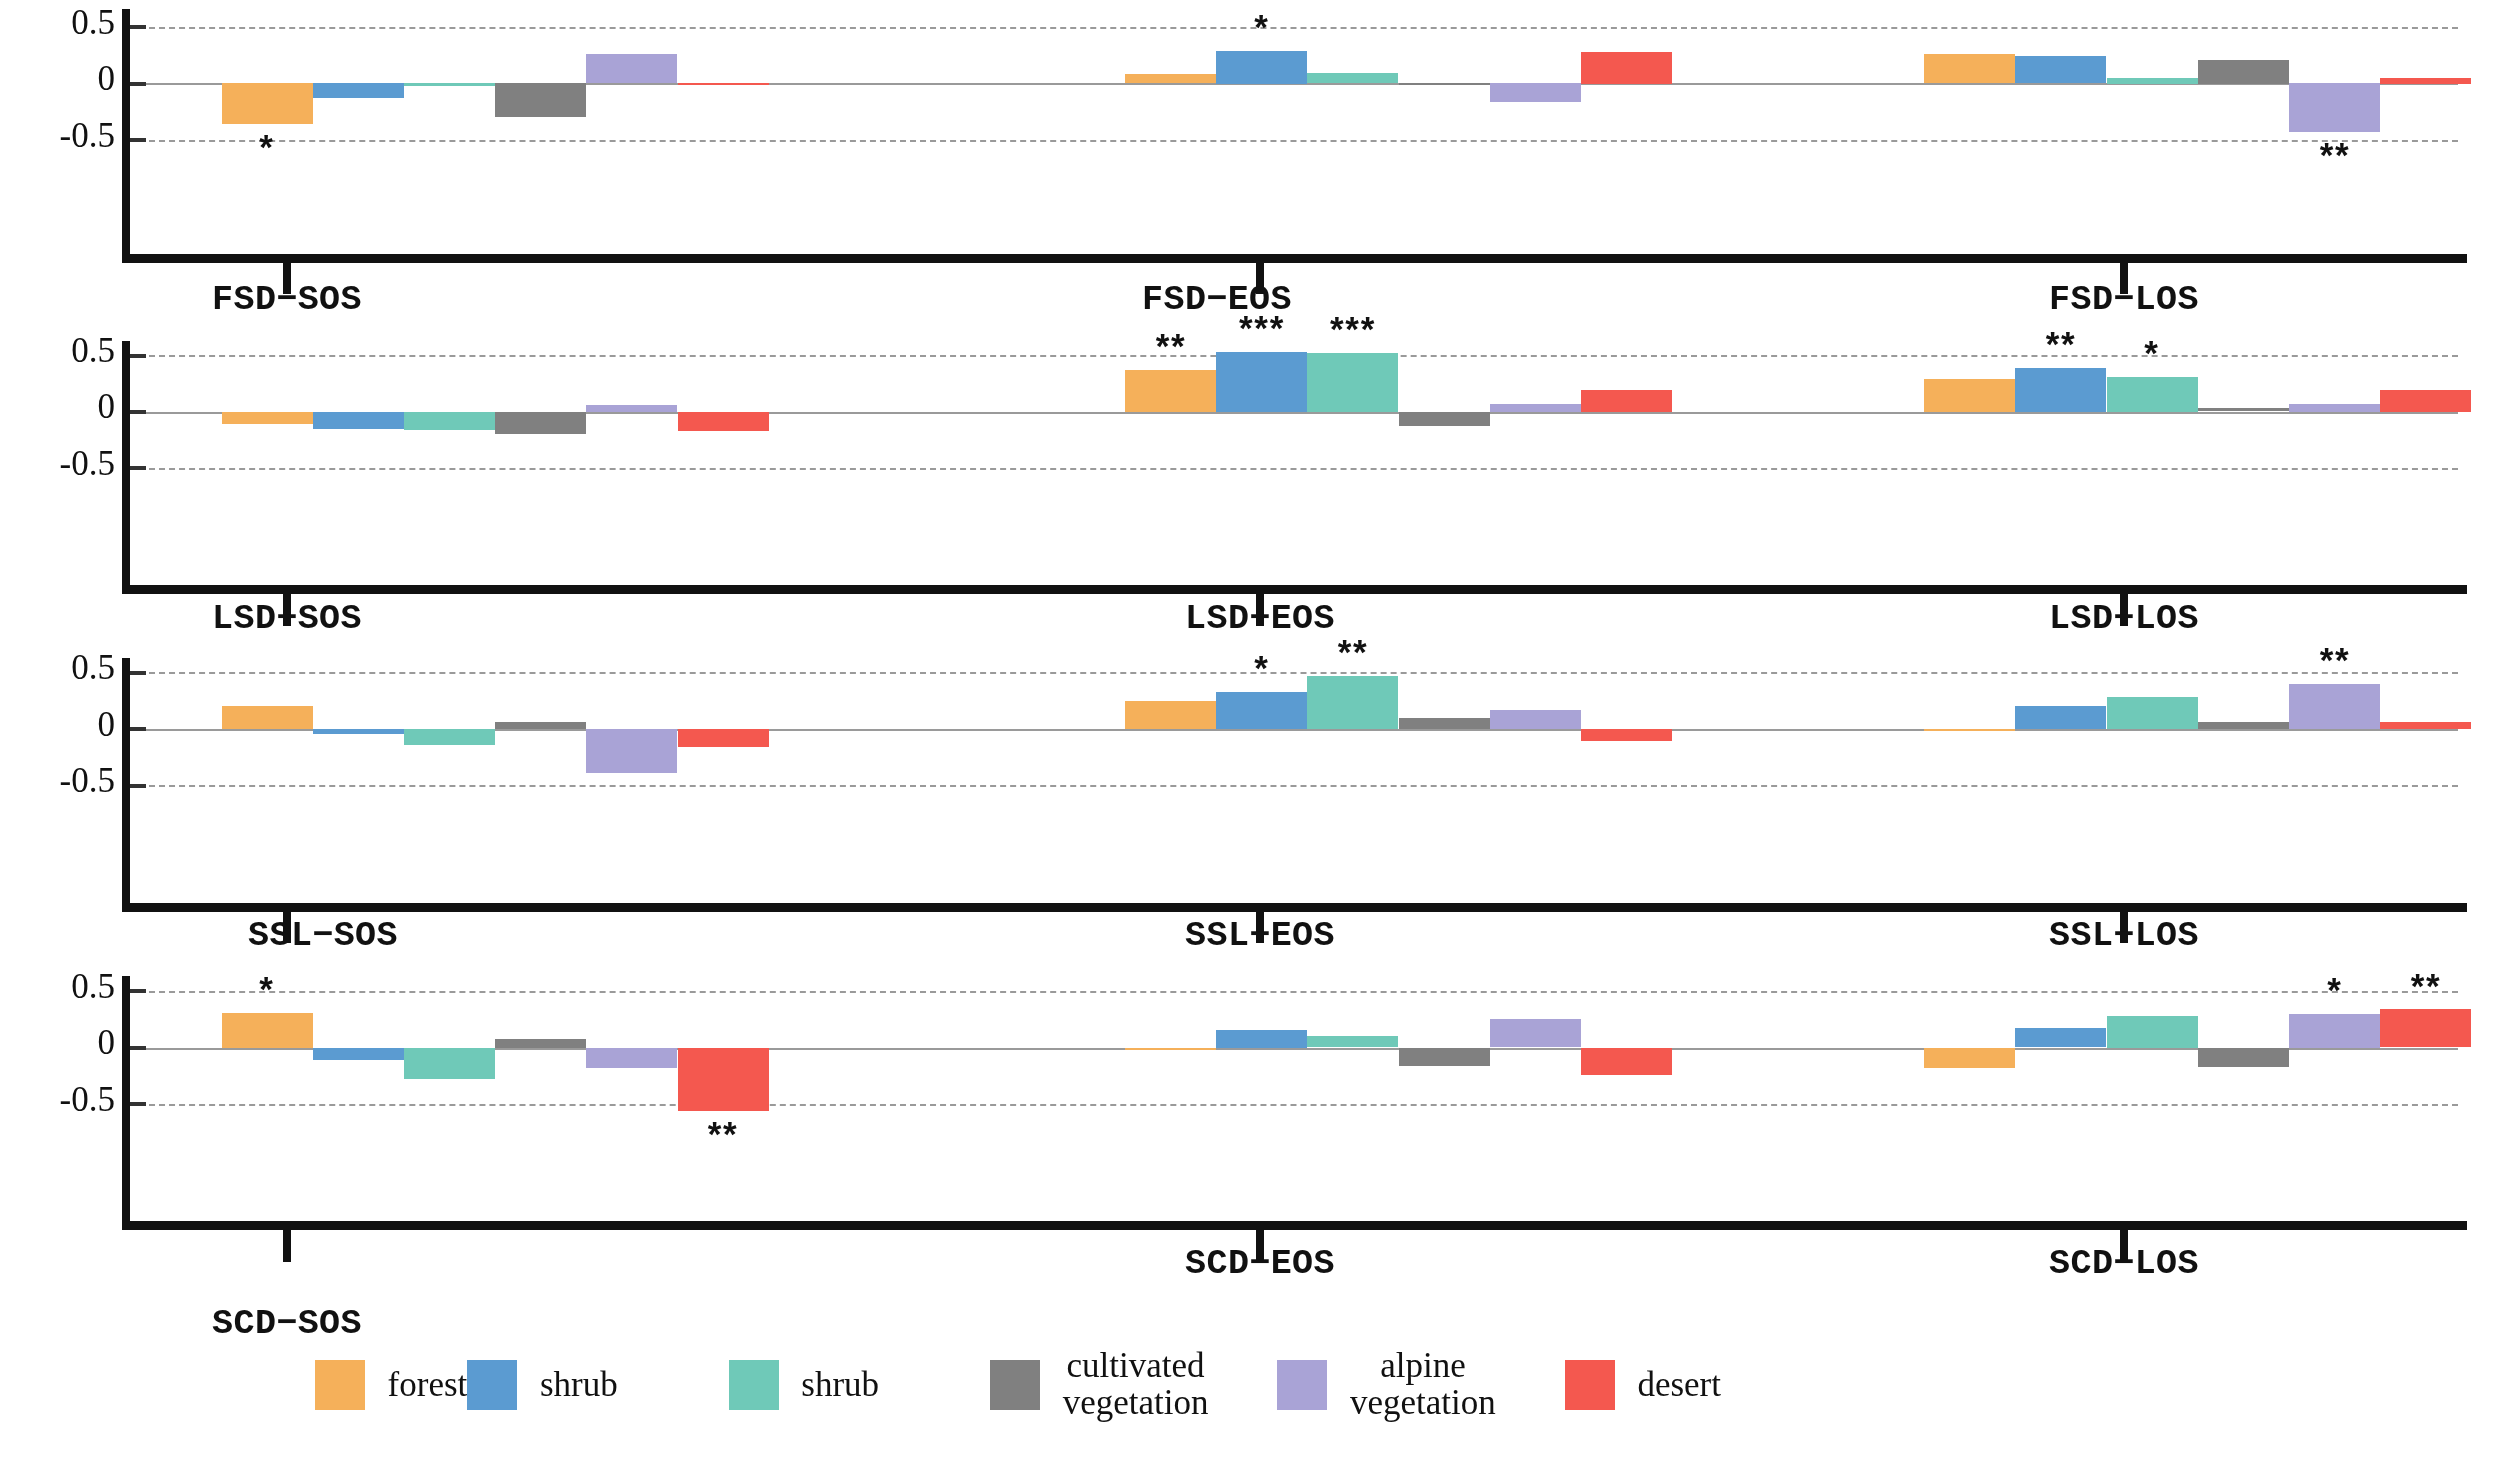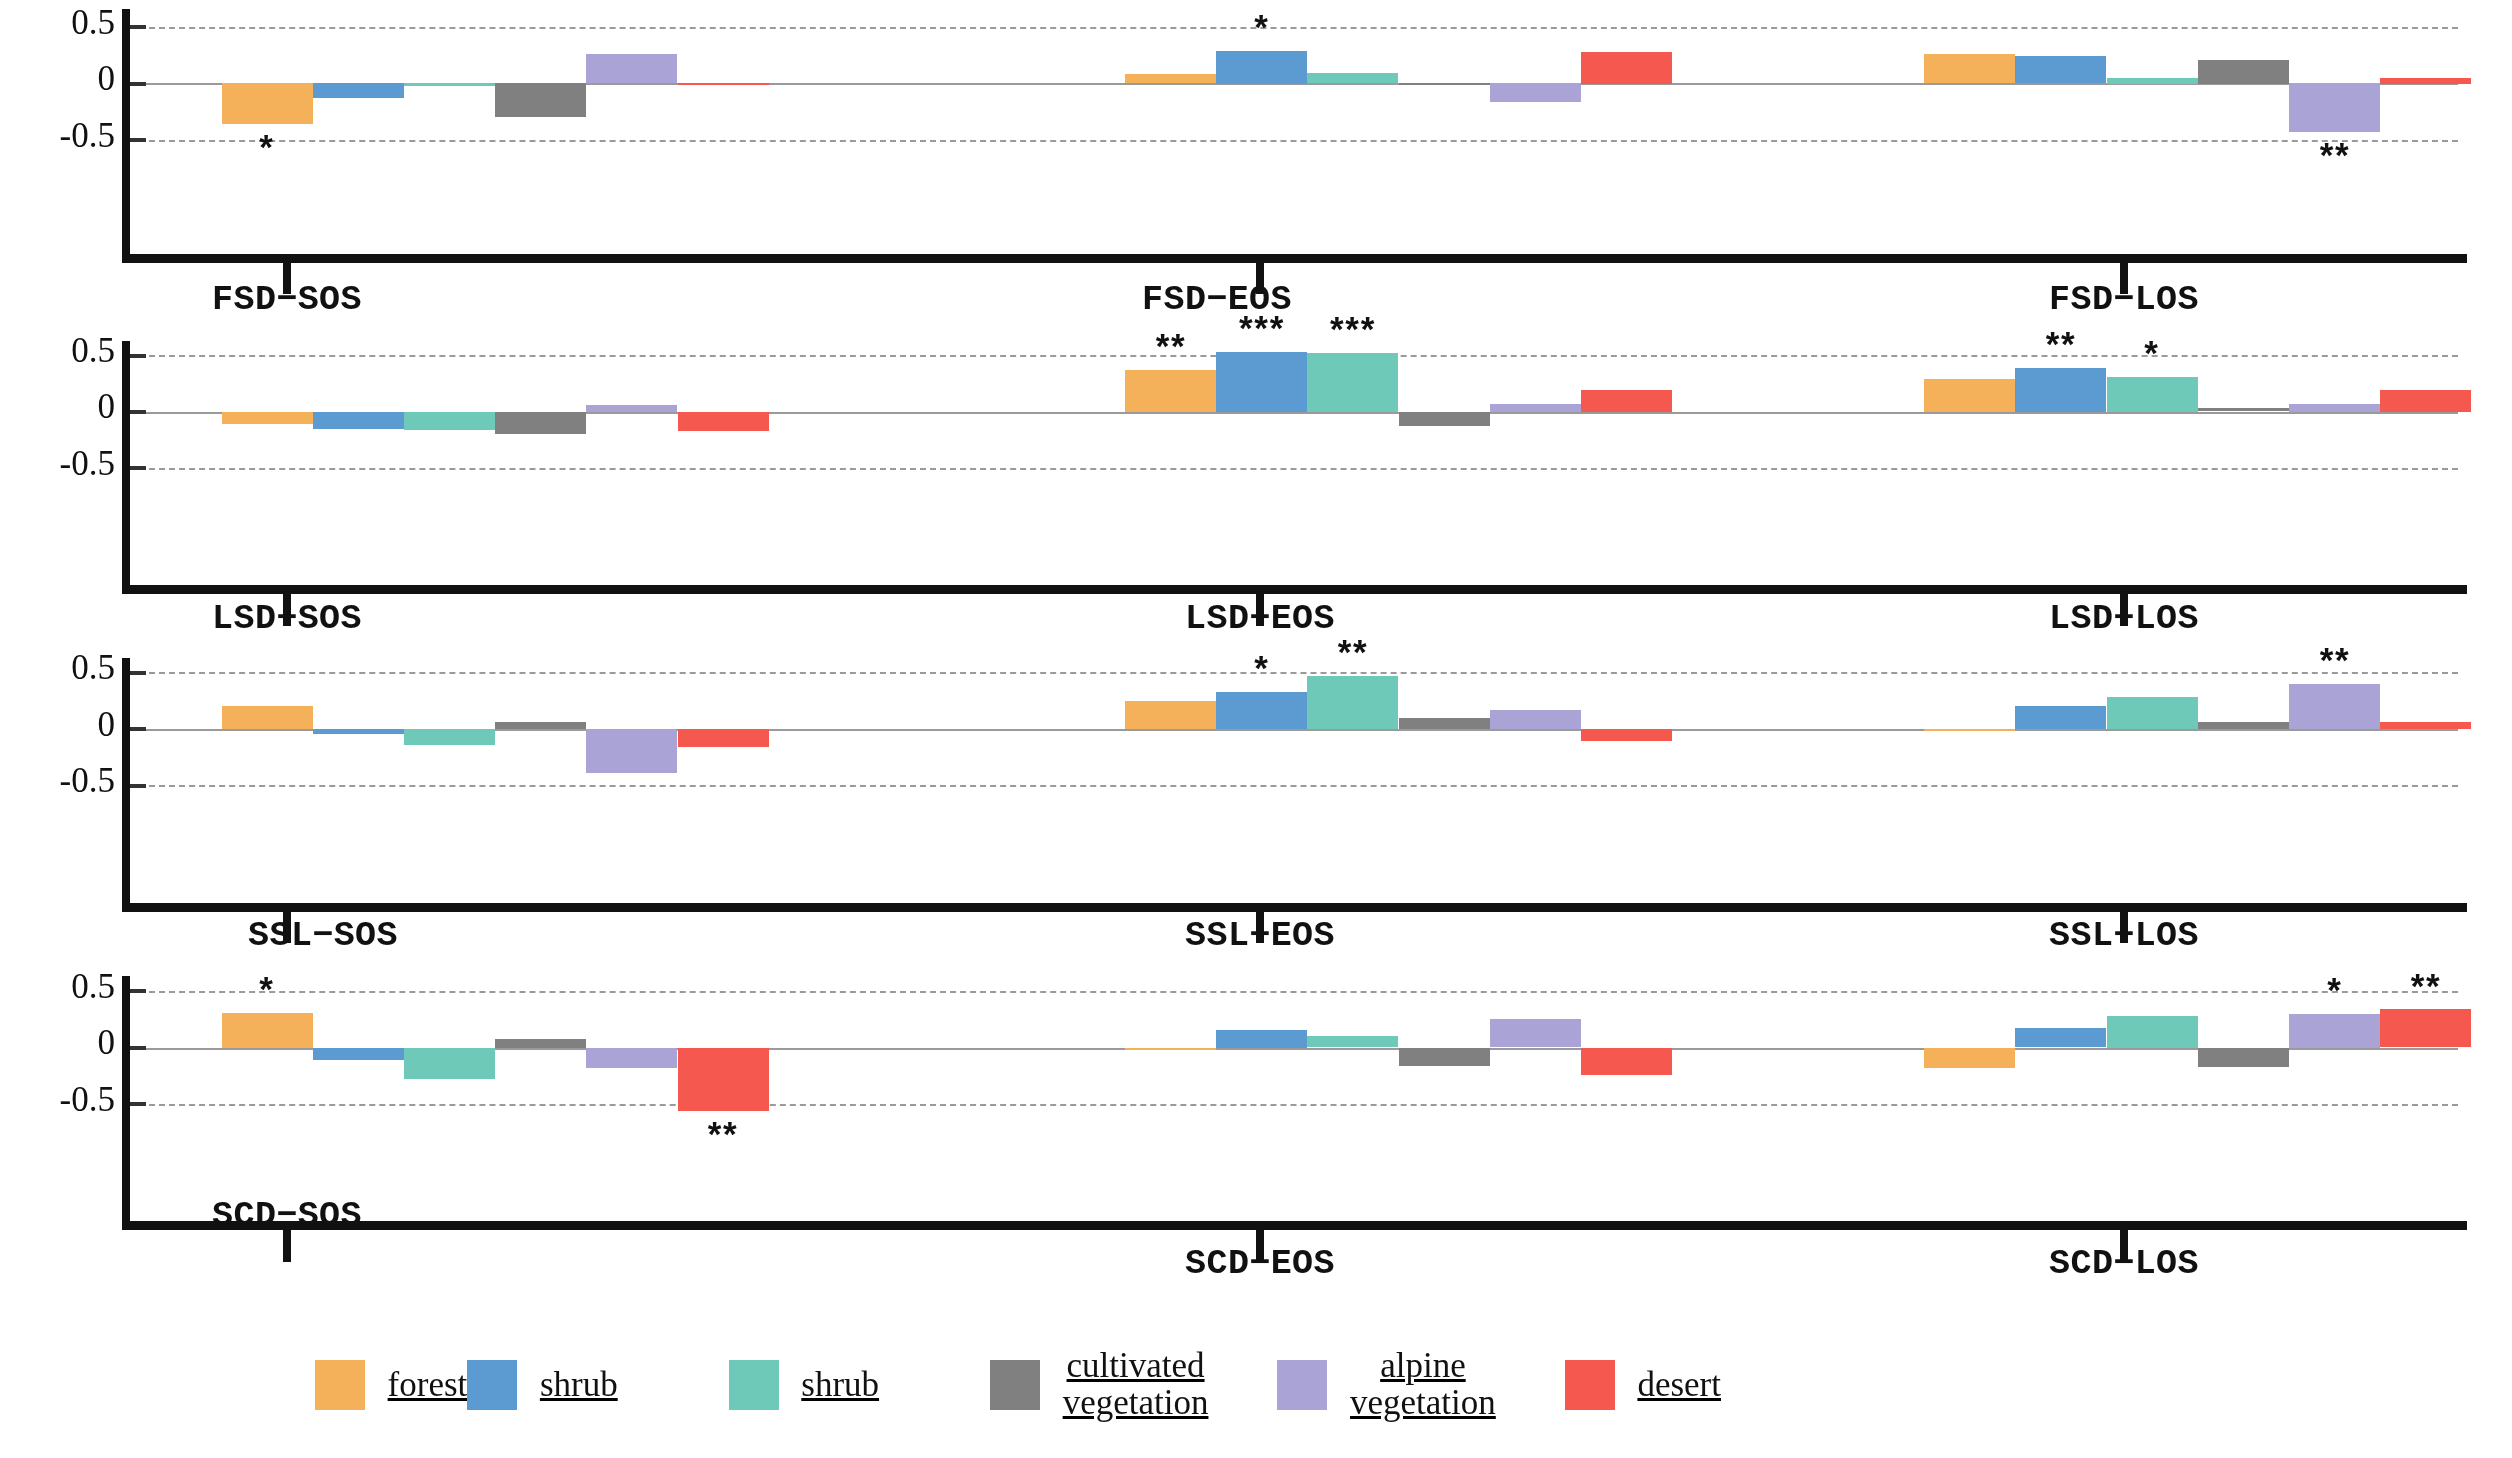--- a/index.html
+++ b/index.html
@@ -22,21 +22,21 @@
                letter-spacing:0.4px;white-space:nowrap;transform:translateX(-50%);
                font-family:Liberation Mono, monospace;}
 
   .bar{position:absolute;}
   .sig{position:absolute;font-size:35px;font-weight:bold;color:#111;
        white-space:nowrap;transform:translateX(-50%);letter-spacing:1.7px;
        font-family:"Liberation Sans",sans-serif;line-height:1;}
 
   
   .legend{position:absolute;left:0;top:1320px;width:2036px;height:130px;
-          display:flex;align-items:center;justify-content:center;text-decoration:underline;}
+          display:flex;align-items:center;justify-content:center;}
   .legend-item{display:flex;align-items:center;margin:0 0px;}
   .swatch{width:50px;height:50px;flex:0 0 auto;}
   .legend-text{margin-left:22.6px;font-size:35px;color:#111;line-height:1.05;
                font-family:"Liberation Serif",serif;white-space:pre-line;}
 </style>
 </head>
 <body>
 
 <div id="root">
     <div class="grid" style="top: 27px;"></div>
@@ -170,21 +170,21 @@
     <div class="xtick" style="left: 1256px; top: 1227px;"></div>
     <div class="xtick" style="left: 2120px; top: 1227px;"></div>
     <div class="bar" title="forest: 0.31" style="left: 222px; top: 1013px; width: 91px; height: 35px; background: rgb(245, 176, 90);"></div>
     <div class="sig" style="left: 267px; top: 971px;">*</div>
     <div class="bar" title="shrub: -0.11" style="left: 313px; top: 1048px; width: 91px; height: 12.4px; background: rgb(91, 155, 209);"></div>
     <div class="bar" title="grass: -0.27" style="left: 404px; top: 1048px; width: 91px; height: 30.5px; background: rgb(111, 201, 184);"></div>
     <div class="bar" title="cultivated vegetation: 0.08" style="left: 495px; top: 1039px; width: 91px; height: 9px; background: rgb(128, 128, 128);"></div>
     <div class="bar" title="alpine vegetation: -0.18" style="left: 586px; top: 1048px; width: 91px; height: 20.3px; background: rgb(169, 163, 214);"></div>
     <div class="bar" title="desert: -0.56" style="left: 678px; top: 1048px; width: 91px; height: 63px; background: rgb(244, 88, 79);"></div>
     <div class="sig" style="left: 723px; top: 1116px;">**</div>
-    <div class="panel-label" style="left: 287px; top: 1196px;">SCD−SOS</div>
+    <div class="panel-label" style="left: 287px; top: 1304px;">SCD−SOS</div>
     <div class="bar" title="forest: -0.02" style="left: 1125px; top: 1048px; width: 91px; height: 2.3px; background: rgb(245, 176, 90);"></div>
     <div class="bar" title="shrub: 0.16" style="left: 1216px; top: 1030px; width: 91px; height: 18px; background: rgb(91, 155, 209);"></div>
     <div class="bar" title="grass: 0.1" style="left: 1307px; top: 1036px; width: 91px; height: 11.3px; background: rgb(111, 201, 184);"></div>
     <div class="bar" title="cultivated vegetation: -0.16" style="left: 1399px; top: 1048px; width: 91px; height: 18px; background: rgb(128, 128, 128);"></div>
     <div class="bar" title="alpine vegetation: 0.25" style="left: 1490px; top: 1019px; width: 91px; height: 28px; background: rgb(169, 163, 214);"></div>
     <div class="bar" title="desert: -0.24" style="left: 1581px; top: 1048px; width: 91px; height: 27px; background: rgb(244, 88, 79);"></div>
     <div class="panel-label" style="left: 1260px; top: 1244px;">SCD−EOS</div>
     <div class="bar" title="forest: -0.18" style="left: 1924px; top: 1048px; width: 91px; height: 20.3px; background: rgb(245, 176, 90);"></div>
     <div class="bar" title="shrub: 0.17" style="left: 2015px; top: 1028px; width: 91px; height: 19px; background: rgb(91, 155, 209);"></div>
     <div class="bar" title="grass: 0.28" style="left: 2107px; top: 1016px; width: 91px; height: 32px; background: rgb(111, 201, 184);"></div>

